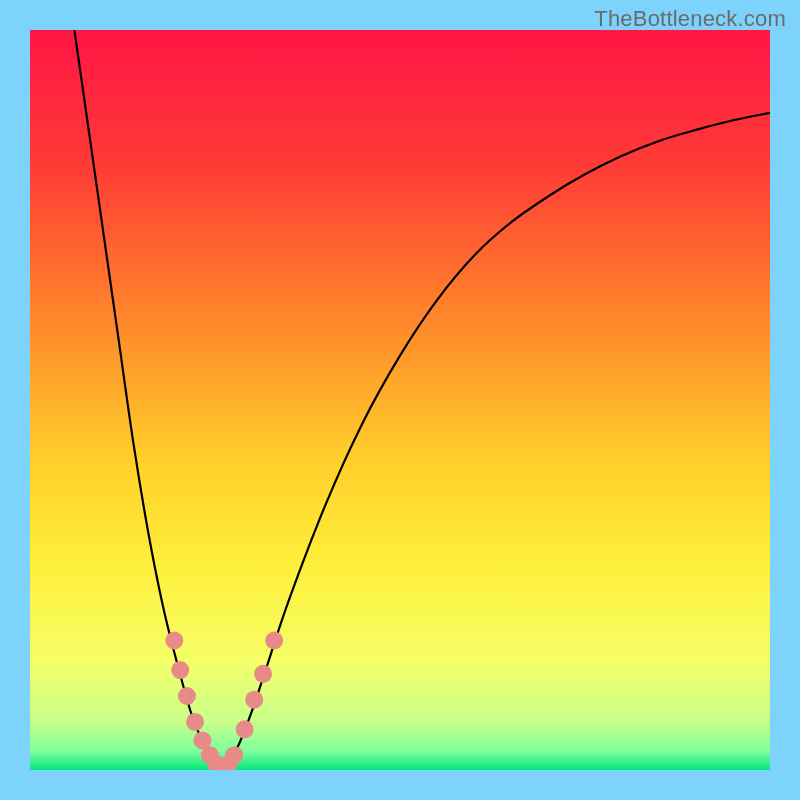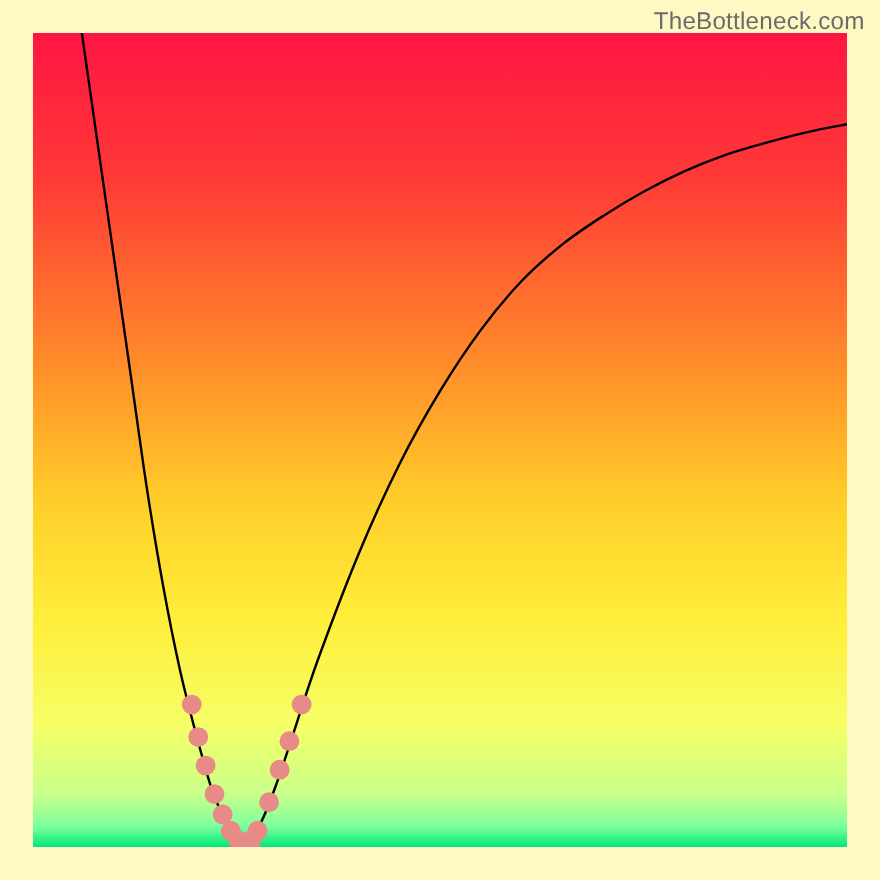--- a/index.html
+++ b/index.html
@@ -8,21 +8,21 @@
     width: 800px;
     height: 800px;
     overflow: hidden;
     background: #000;
     font-family: Verdana, Geneva, sans-serif;
   }
   .frame {
     position: relative;
     width: 800px;
     height: 800px;
-    background: #fef9c3;
+    background: #7dd3fc;
   }
   .plot-area {
     position: absolute;
     left: 30px;
     top: 30px;
     width: 740px;
     height: 740px;
     overflow: hidden;
   }
   .gradient {

